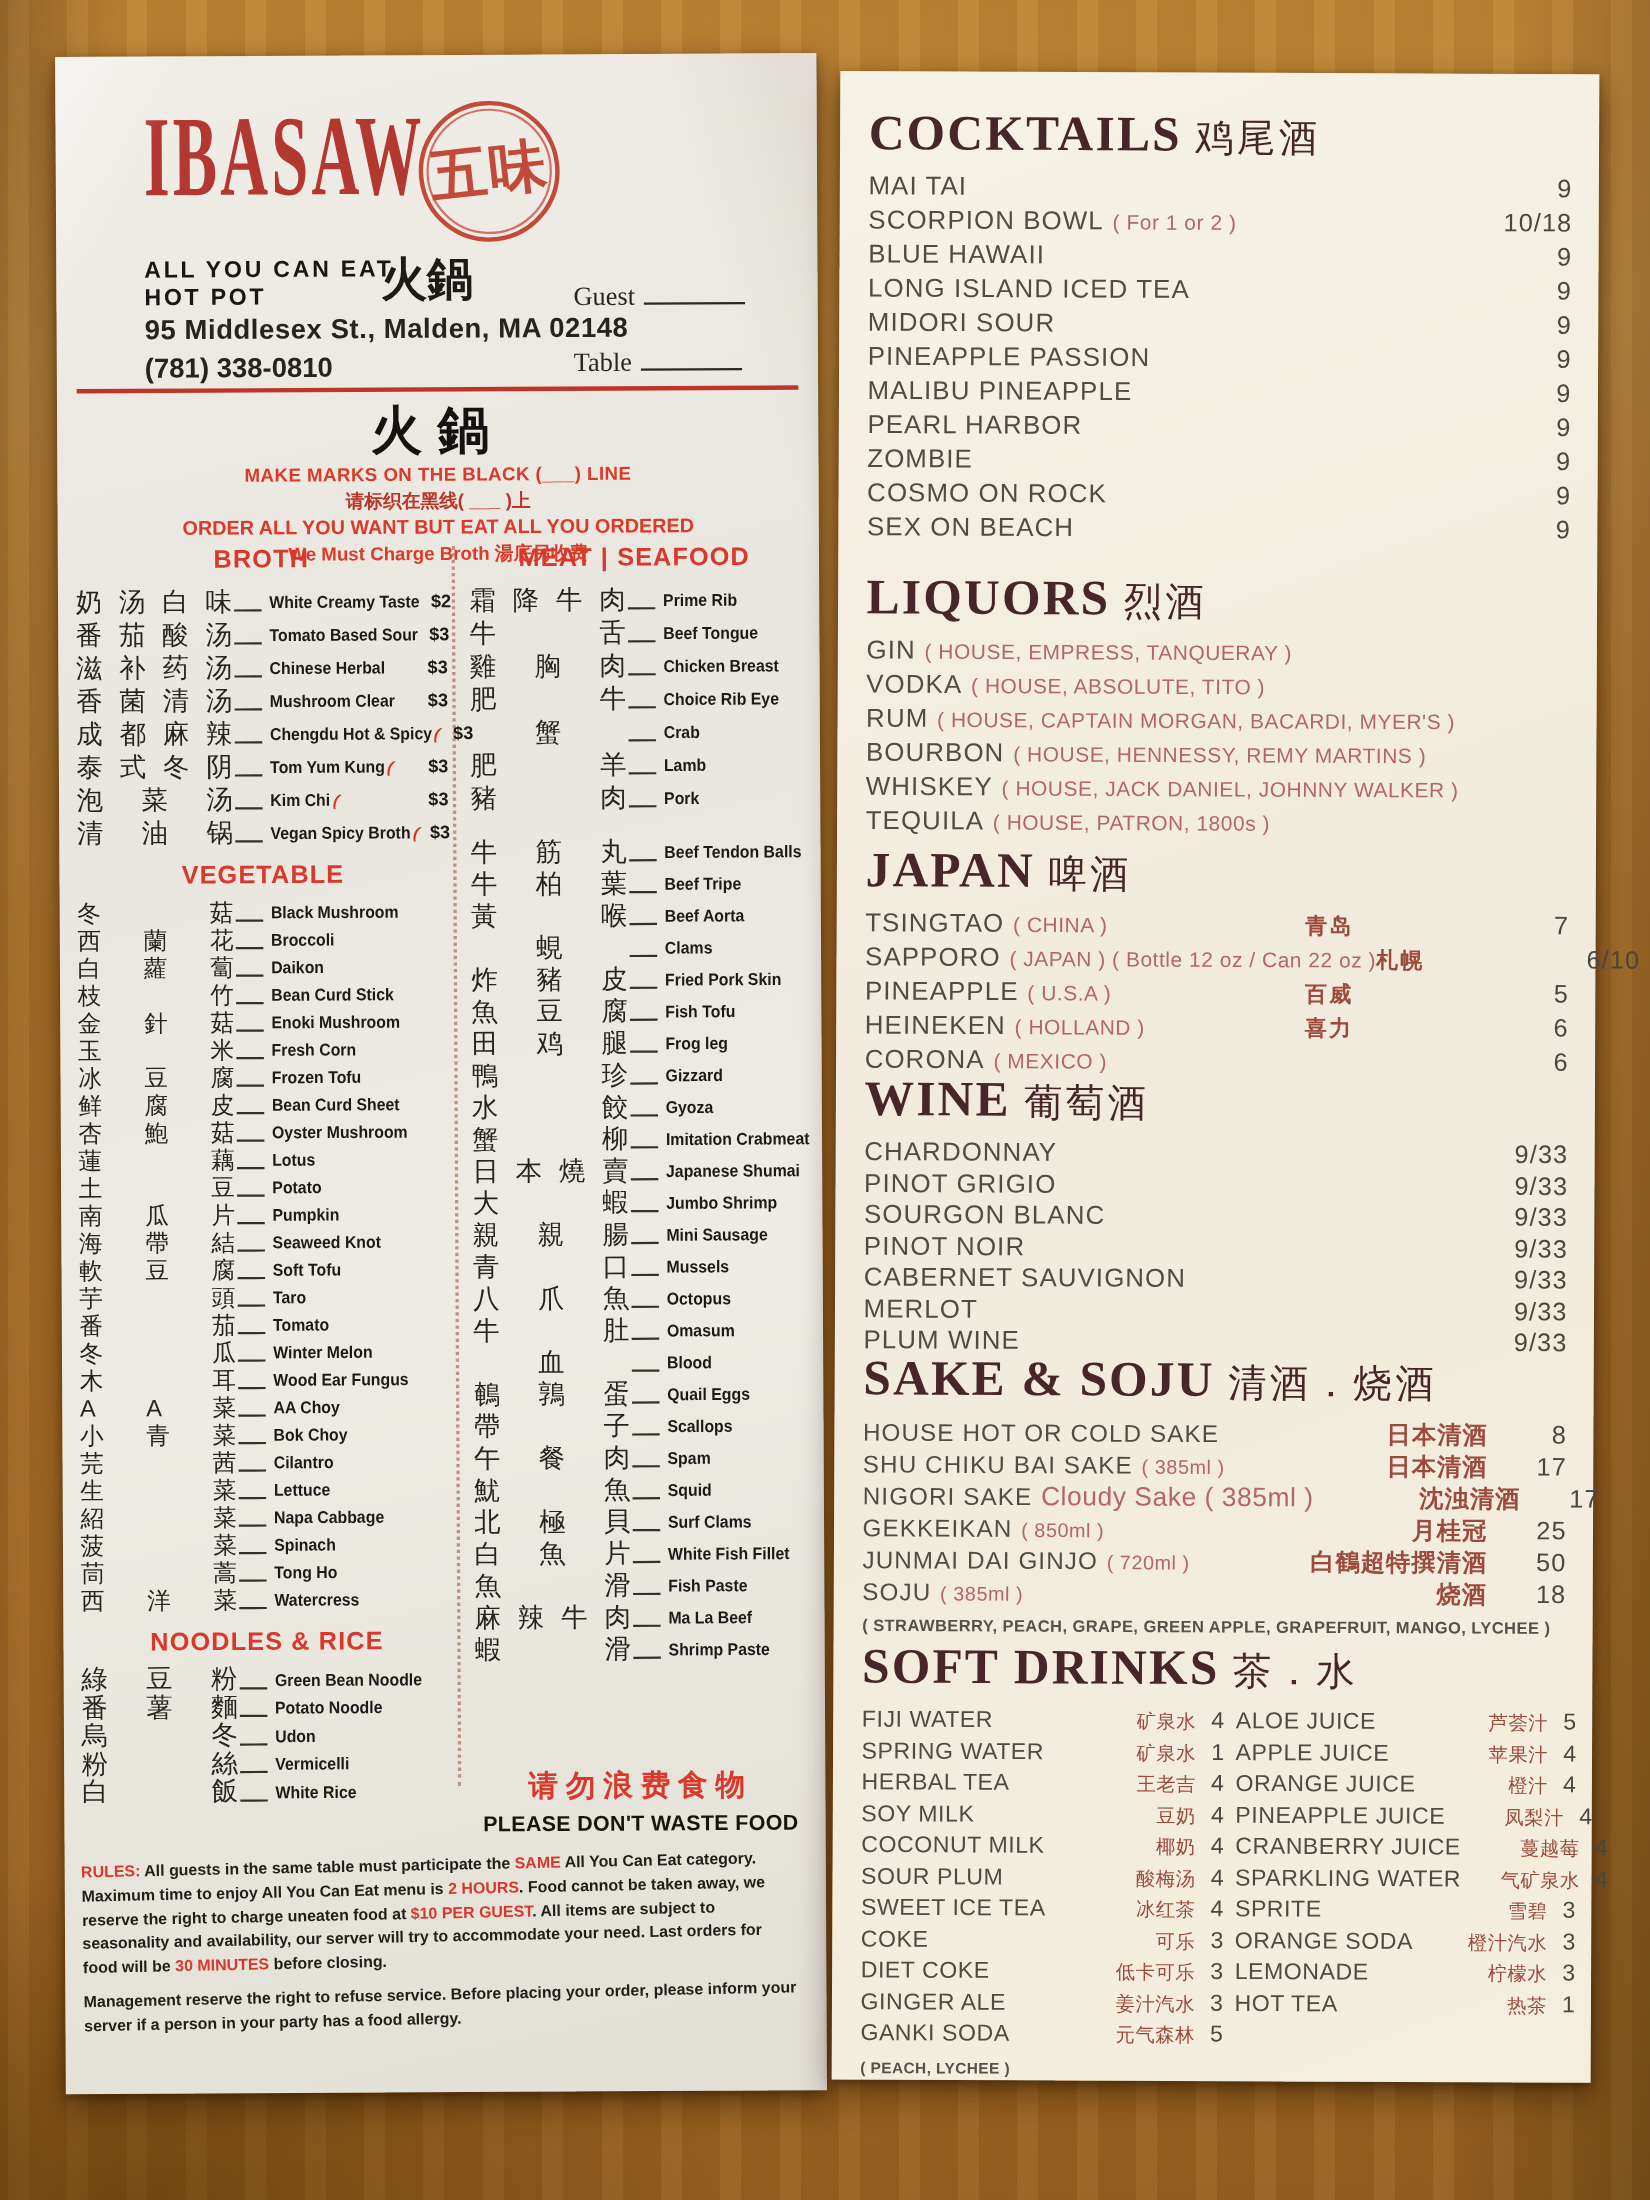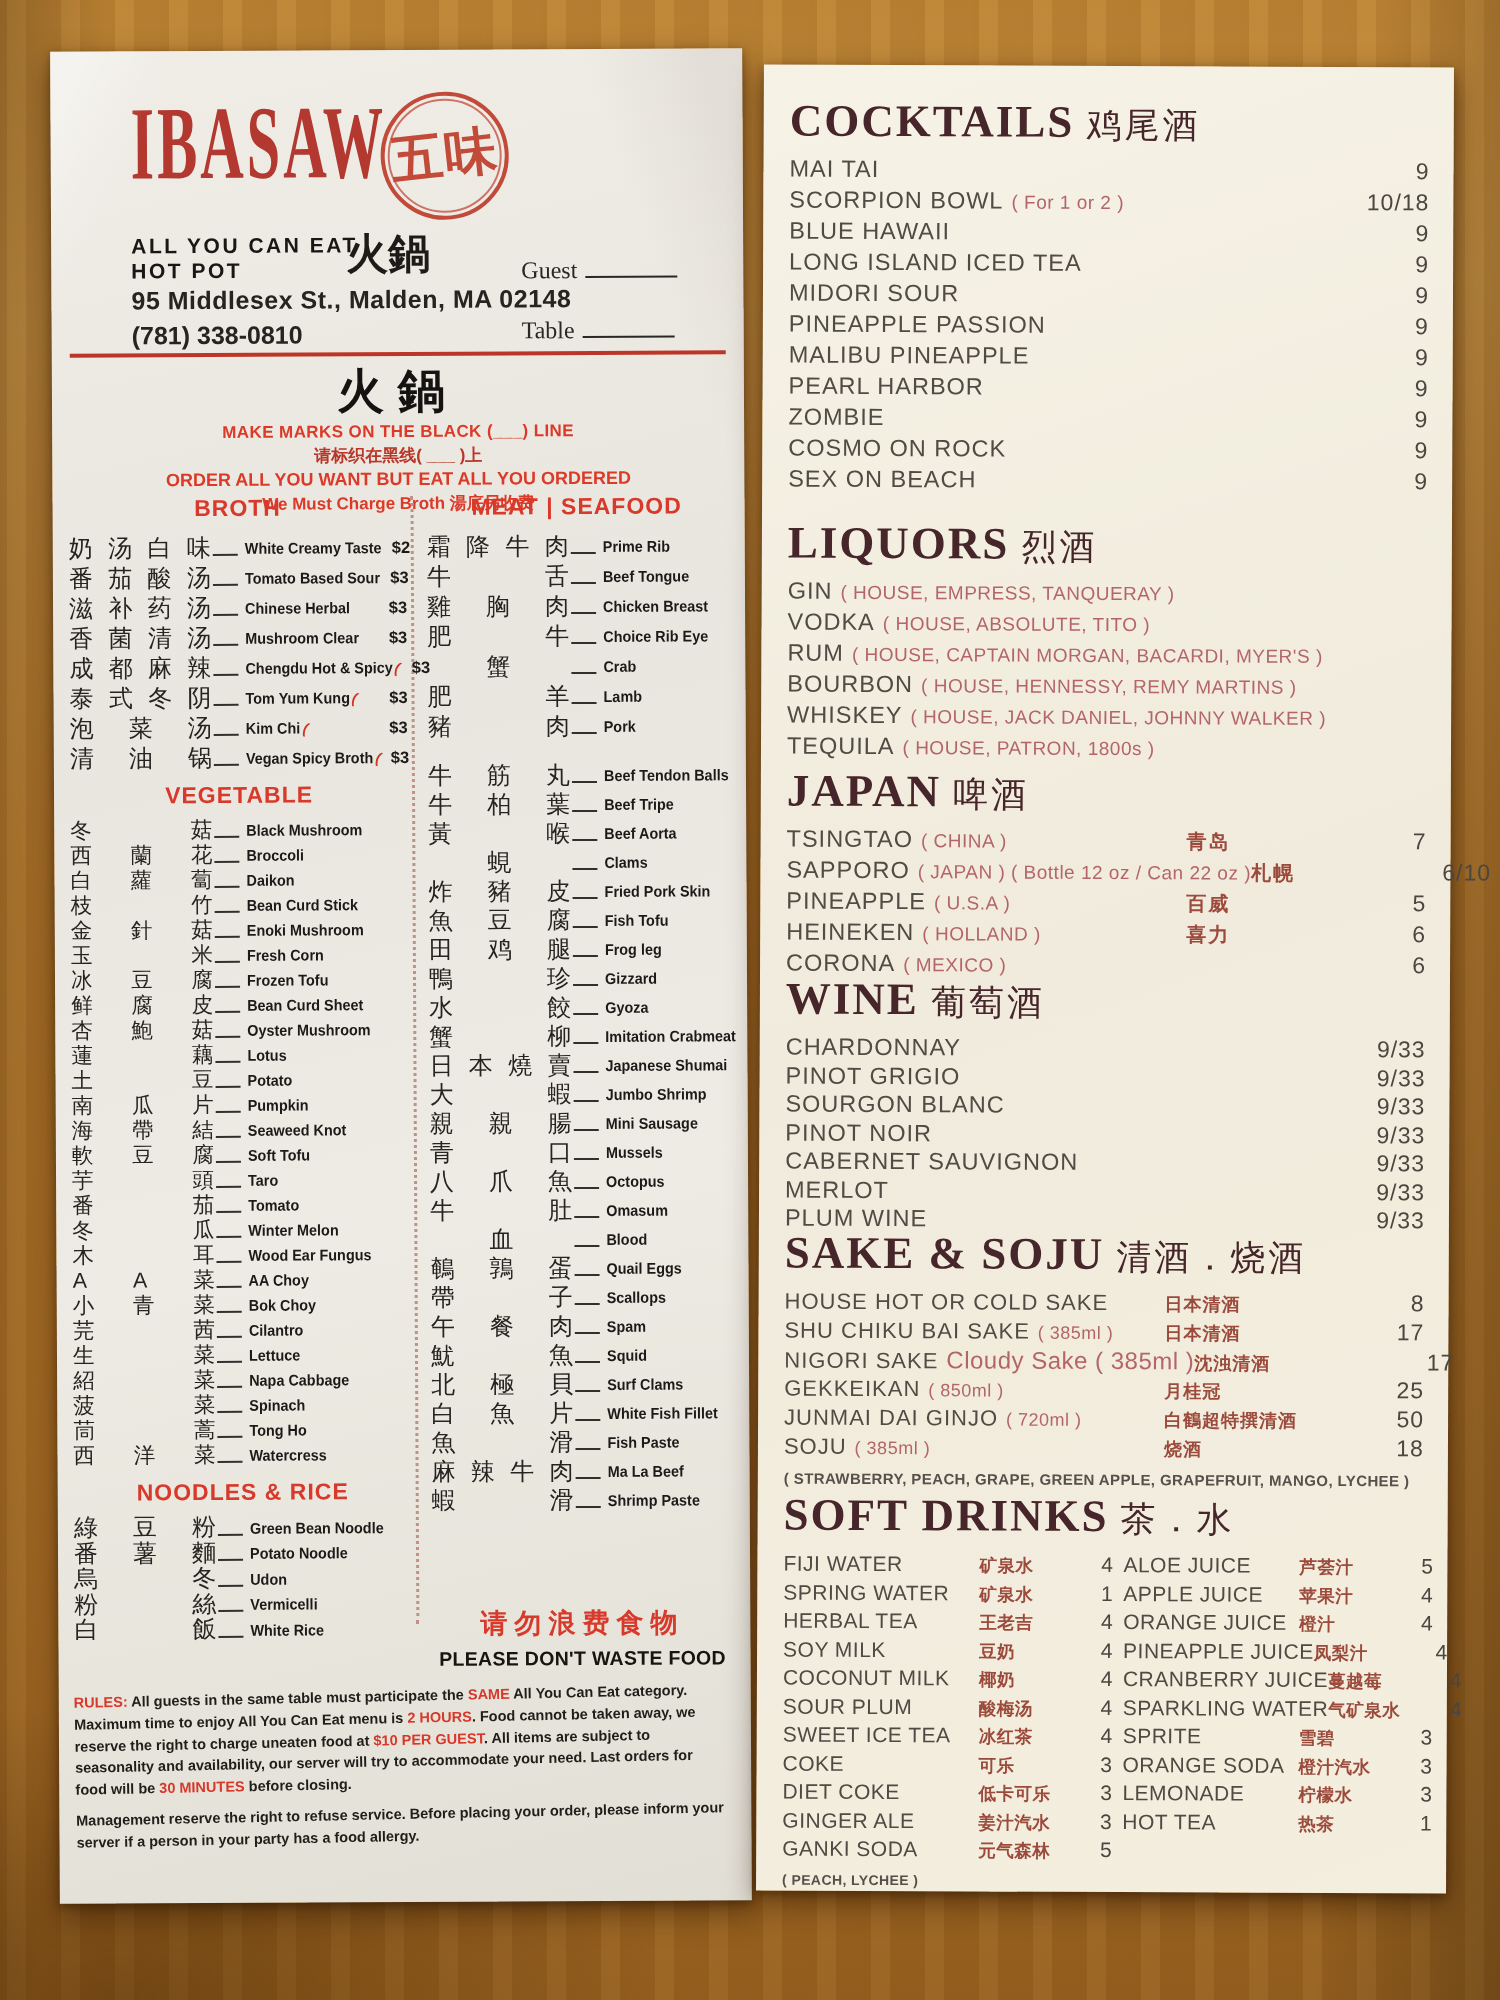--- a/index.html
+++ b/index.html
@@ -77,30 +77,30 @@
   .seg-red{color:#d8382a;}
 
   
   .rp{position:absolute;left:26px;width:640px;}
   .rp-head{font-family:"Liberation Serif",serif;font-weight:700;color:#46262a;font-size:45px;letter-spacing:2px;white-space:nowrap;}
   .rp-head .cnh{font-size:35px;margin-left:12px;letter-spacing:3px;font-weight:400;}
   .rp-list{margin-top:8px;}
   .ct-row{display:flex;align-items:baseline;height:31px;font-size:23.5px;color:#504b44;letter-spacing:1px;white-space:nowrap;}
   .ct-row .note{color:#b4656a;font-size:19px;margin-left:8px;letter-spacing:.5px;}
   .ct-row .cnr{margin-left:auto;width:168px;flex:none;color:#9c4a3c;font-size:20px;font-weight:700;letter-spacing:2px;}
-  .ct-row .cnr.wide{width:188px;font-size:18px;letter-spacing:1px;}
+  .ct-row .cnr.wide{width:188px;font-size:22px;letter-spacing:1px;text-align:right;}
   .ct-row .pr{margin-left:auto;width:72px;flex:none;text-align:right;font-size:23px;color:#4a4640;}
   .ct-row .cnr + .pr{margin-left:0;}
   .flavors{margin-top:8px;font-size:15px;color:#55504a;letter-spacing:.4px;font-weight:600;}
 
   .soft-cols{display:flex;margin-top:10px;}
   .soft-col{width:330px;flex:none;}
   .soft-col.right{width:310px;}
   .sd-row{display:flex;align-items:baseline;height:28.5px;font-size:21px;color:#4f4a43;letter-spacing:.5px;white-space:nowrap;}
-  .sd-row .cnr{margin-left:auto;width:108px;flex:none;color:#9c4a3c;font-size:17.5px;font-weight:700;}
+  .sd-row .cnr{margin-left:auto;width:108px;flex:none;color:#9c4a3c;font-size:17.5px;font-weight:400;text-align:right;}
   .sd-row .pr{width:26px;flex:none;text-align:right;font-size:21px;color:#4a4640;}
   .footnote{margin-top:6px;font-size:14px;color:#55504a;font-weight:600;letter-spacing:.4px;}
 
   .c-cock{top:30px;} .c-liq{top:452px;} .c-beer{top:700px;} .c-wine{top:908px;} .c-sake{top:1162px;} .c-soft{top:1424px;}
 </style>
 </head>
 <body>
 
 <div class="page page-left">
   <div class="brand">IBASAW</div>

